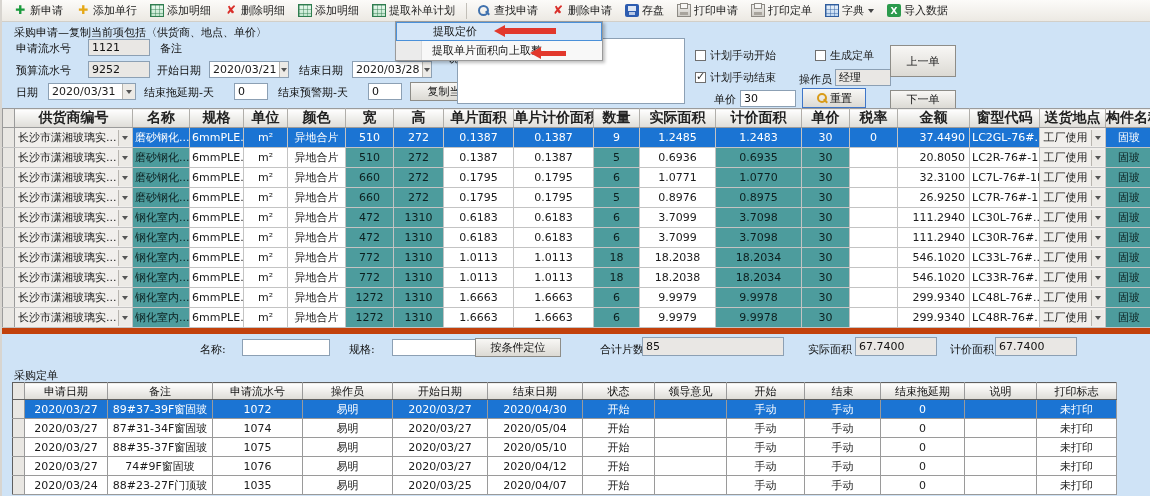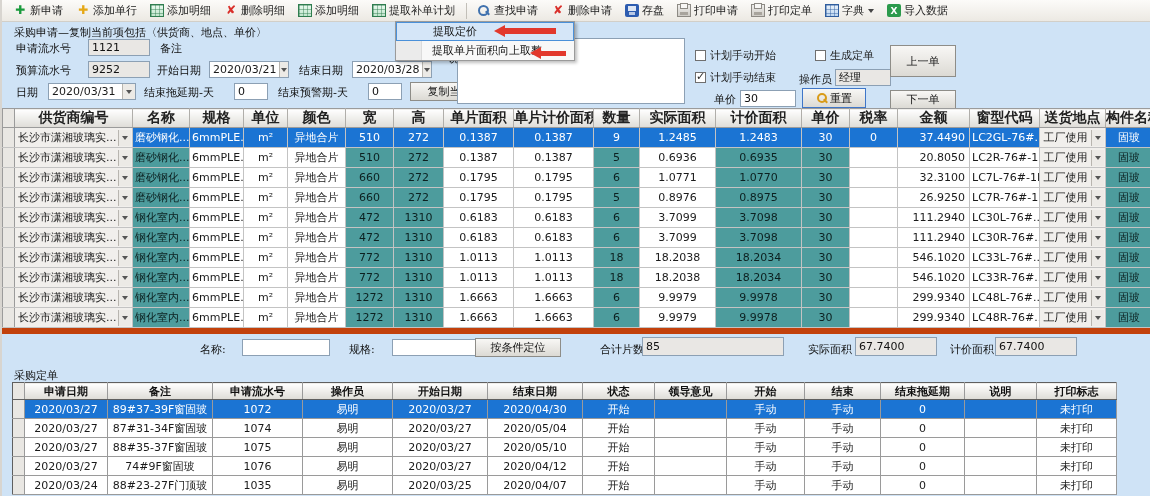--- a/index.html
+++ b/index.html
@@ -37,21 +37,21 @@
   .ic-save { background:#2d5cb0; border-radius:2px; }
   .ic-save::before { content:""; position:absolute; left:3px; top:2px; right:3px; height:5px; background:#dde6f4; }
   .ic-save::after { content:""; position:absolute; left:4px; bottom:2px; right:4px; height:3px; background:#b9c9e6; }
   .ic-print { background:linear-gradient(#efeeec,#cfccc6); border:1px solid #8d8a84; }
   .ic-print::before { content:""; position:absolute; left:2px; top:-2px; right:2px; height:4px; background:#f8f7f5; border:1px solid #8d8a84; }
   .ic-print::after { content:""; position:absolute; left:2px; bottom:1px; right:2px; height:3px; background:#a8a49d; }
   .ic-import { background:#2b9a4c; border-radius:2px; color:#fff; }
   .ic-import::before { content:"X"; color:#fff; font-size:9px; font-weight:bold; line-height:13px; }
 
   
-  .menu { position:absolute; left:393px; top:21px; width:180px; background:#f8f8f8;
+  .menu { position:absolute; left:393px; top:21px; width:208px; background:#f8f8f8;
     border:1px solid #9a9a9a; box-shadow:2px 2px 3px rgba(0,0,0,.25); z-index:20; }
   .menu-gutter { position:absolute; left:0; top:0; bottom:0; width:26px; background:#ebebeb; border-right:1px solid #dcdcdc; }
   .mitem { position:relative; height:19px; line-height:19px; padding-left:36px; white-space:nowrap; color:#111; }
   .mitem.sel { background:#d5e6f8; border:1px solid #4a90d9; line-height:17px; }
   .red-arrow { position:absolute; z-index:30; }
   .red-arrow::before { content:""; position:absolute; left:0; top:0; border-top:6px solid transparent;
       border-bottom:6px solid transparent; border-right:11px solid #e2382c; }
   .red-arrow::after { content:""; position:absolute; left:10px; right:0; top:3px; height:6px; background:#e2382c; }
   .arrow-1 { left:492px; top:25px; width:62px; height:12px; }
   .arrow-2 { left:528px; top:47px; width:36px; height:12px; }
@@ -90,21 +90,21 @@
   .main-table td.gutter, .main-table th.gutter { background:#e9e7e3; border-right:1px solid #9b9b9b; } .main-table td.ar { text-align:right; padding-right:4px; }
   .main-table tr.sel td { background:#1b74d3; color:#fff; }
   .main-table tr.sel td.gutter { background:#e9e7e3; }
   td.combo { padding:0; background:#f1efec !important; color:#1a1a1a !important; }
   .combo-in { display:flex; align-items:center; height:100%; }
   .combo-in .ctext { flex:1; overflow:hidden; white-space:nowrap; text-align:left; padding:0 3px; }
   .combo-in .dbtn { height:16px; margin-right:1px; }
 
   .bottom-region { position:absolute; left:0; top:334px; width:100%; height:162px; background:#cfe3f6; }
   .orders-table { position:absolute; left:10px; top:48px; width:1104px; border:1px solid #5f5f5f; background:#fff; }
-  .orders-table th { height:17px; font-weight:bold; color:#111; background:linear-gradient(#ffffff,#dedcd7);
+  .orders-table th { height:17px; font-weight:normal; color:#111; background:linear-gradient(#ffffff,#dedcd7);
     border-right:1px solid #9a9a9a; border-bottom:1px solid #5f5f5f; white-space:nowrap; overflow:hidden; }
   .orders-table td { height:19px; border-right:1px solid #9a9a9a; border-bottom:1px solid #9a9a9a;
     text-align:center; white-space:nowrap; overflow:hidden; background:#fff; }
   .orders-table td.gutter, .orders-table th.gutter { background:#e9e7e3; }
   .orders-table tr.sel td { background:#1b74d3; color:#fff; }
   .orders-table tr.sel td.gutter { background:#e9e7e3; }
 </style>
 </head>
 <body>
 

